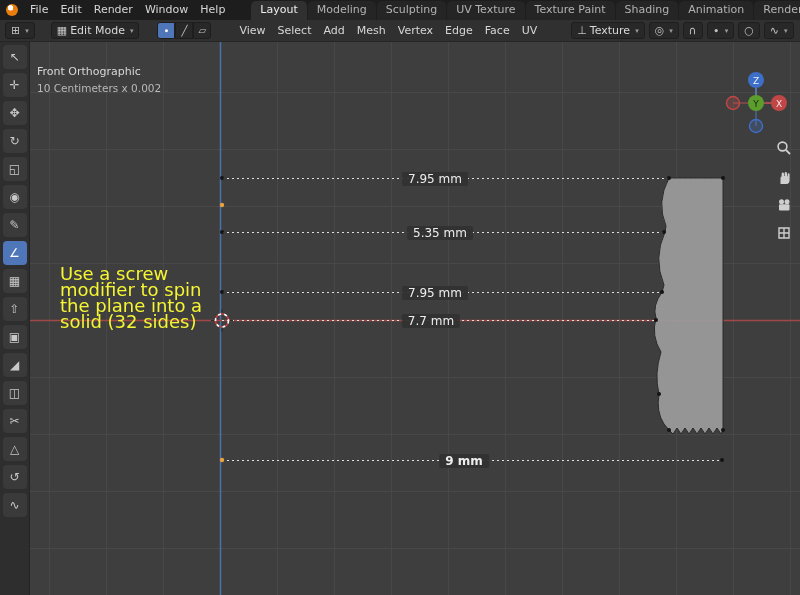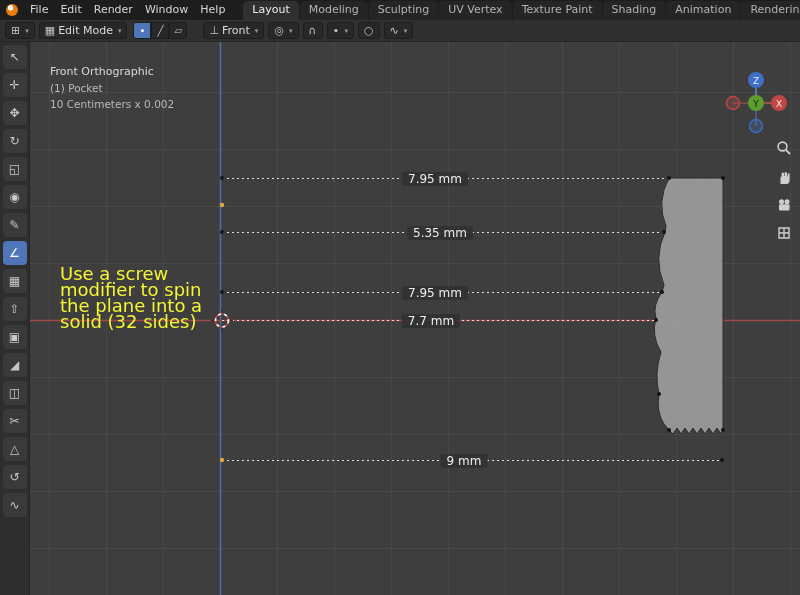--- a/index.html
+++ b/index.html
@@ -8,28 +8,28 @@
        font-family:"DejaVu Sans","Liberation Sans",sans-serif}
   #app{position:relative;width:800px;height:595px;color:#d4d4d4;font-size:11px}
 
   
   .topbar{position:absolute;top:0;left:0;width:800px;height:20px;background:#1d1d1d;display:flex}
   .logo{width:24px;display:flex;align-items:center;justify-content:center}
   .logo-dot{width:12px;height:12px;border-radius:50%;
             background:radial-gradient(circle at 38% 32%,#ffffff 0 2.5px,#e87d0d 3px)}
   .menus{display:flex;align-items:center}
   .menu-item{padding:0 6px;line-height:20px;color:#d6d6d6}
-  .ws-tabs{display:flex;align-items:flex-end;margin-left:12px;flex:1;overflow:hidden}
+  .ws-tabs{display:flex;align-items:flex-end;margin-left:20px;flex:1;overflow:hidden}
   .ws-tab{padding:2px 9px 3px;line-height:14px;white-space:nowrap;color:#b2b2b2;
           border-radius:5px 5px 0 0;background:#252525;margin-right:1px}
   .ws-tab.active{background:#303030;color:#ececec}
 
   
   .header{position:absolute;top:20px;left:0;width:800px;height:22px;background:#303030;
-          display:flex;align-items:center;padding:0 5px;gap:4px;border-bottom:1px solid #252525}
+          display:flex;align-items:center;padding:0 5px;gap:16px;border-bottom:1px solid #252525}
   .hbtn{display:flex;align-items:center;gap:3px;height:17px;padding:0 5px;background:#282828;
         border:1px solid #1e1e1e;border-radius:3px;color:#d8d8d8;white-space:nowrap}
   .drop::after{content:"▾";font-size:7px;color:#9a9a9a;margin-left:2px}
   .icon{font-size:11px;color:#c2c2c2;font-style:normal}
   .i-editor::before{content:"⊞"}
   .i-cube::before{content:"▦"}
   .i-global::before{content:"⊥"}
   .i-pivot::before{content:"◎"}
   .i-magnet::before{content:"∩"}
   .i-snapto::before{content:"∙"}
@@ -52,21 +52,21 @@
   .tool{width:24px;height:24px;flex:0 0 24px;border-radius:4px;background:#3a3a3a;
         display:flex;align-items:center;justify-content:center;font-size:12px;color:#c8c8c8}
   .tool.active{background:#4f76b8;color:#fff}
 
   
   .viewport{position:absolute;top:42px;left:30px;width:770px;height:553px;background-color:#3e3e3e;
             background-image:linear-gradient(to right,#484848 1px,transparent 1px),
                              linear-gradient(to bottom,#484848 1px,transparent 1px);
             background-size:57px 57px,57px 57px;background-position:19px 0,0 50px;overflow:hidden}
   .scene{position:absolute;left:0;top:0}
-  .vp-overlay{position:absolute;left:20px;top:22px;line-height:16px;color:#d8d8d8;font-size:11px}
+  .vp-overlay{position:absolute;left:7px;top:22px;line-height:16px;color:#d8d8d8;font-size:11px}
   .vp-overlay .dim{color:#b9b9b9;font-size:10.5px}
   .annotation{position:absolute;left:30px;top:224px;color:#f5f533;font-size:18px;line-height:16px;
               white-space:pre-line}
   .measure-label{position:absolute;transform:translate(-50%,-50%);background:rgba(50,50,50,.95);
                  color:#ededed;font-size:12px;line-height:14px;padding:0 6px;border-radius:2px;
                  white-space:nowrap}
   .gizmo{position:absolute}
   .gizmo text{font-size:9px;font-family:"DejaVu Sans",sans-serif}
   .nav-btn{position:absolute;left:744px;width:20px;height:20px;border-radius:50%;
            display:flex;align-items:center;justify-content:center}
@@ -84,45 +84,55 @@
         <span class="menu-item">File</span>
         <span class="menu-item">Edit</span>
         <span class="menu-item">Render</span>
         <span class="menu-item">Window</span>
         <span class="menu-item">Help</span>
       </div>
     <div class="ws-tabs" id="ws-tabs">
         <div class="ws-tab active">Layout</div>
         <div class="ws-tab">Modeling</div>
         <div class="ws-tab">Sculpting</div>
-        <div class="ws-tab">UV Vertex</div>
+        <div class="ws-tab">UV Texture</div>
         <div class="ws-tab">Texture Paint</div>
         <div class="ws-tab">Shading</div>
         <div class="ws-tab">Animation</div>
         <div class="ws-tab">Rendering</div>
       </div>
   </div>
 
   <div class="header">
     <div class="hbtn drop">
         <span class="icon i-editor"></span>
       </div>
     <div class="hbtn drop">
         <span class="icon i-cube"></span>
         <span>Edit Mode</span>
       </div>
     <div class="sel-modes" id="sel-modes">
         <div class="sel-mode active">∙</div>
         <div class="sel-mode">╱</div>
         <div class="sel-mode">▱</div>
       </div>
+    <div class="hmenus" id="header-menus">
+        <span class="hmenu">View</span>
+        <span class="hmenu">Select</span>
+        <span class="hmenu">Add</span>
+        <span class="hmenu">Mesh</span>
+        <span class="hmenu">Vertex</span>
+        <span class="hmenu">Edge</span>
+        <span class="hmenu">Face</span>
+        <span class="hmenu">UV</span>
+      </div>
     <div class="right">
       <div class="hbtn drop">
           <span class="icon i-global"></span>
-          <span>Front</span>
+          <span>Texture</span>
         </div>
       <div class="hbtn drop">
           <span class="icon i-pivot"></span>
         </div>
       <div class="hbtn">
           <span class="icon i-magnet"></span>
         </div>
       <div class="hbtn drop">
           <span class="icon i-snapto"></span>
         </div>
@@ -196,21 +206,20 @@
         <circle r="6.5" fill="none" stroke="#cc3f3f" stroke-width="1.6" stroke-dasharray="3.2 3.2" stroke-dashoffset="3.2"></circle>
         <line x1="0" y1="-11" x2="0" y2="-8" stroke="#2a2a2a" stroke-width="1.2"></line>
         <line x1="0" y1="8" x2="0" y2="11" stroke="#2a2a2a" stroke-width="1.2"></line>
         <line x1="-11" y1="0" x2="-8" y2="0" stroke="#2a2a2a" stroke-width="1.2"></line>
         <line x1="8" y1="0" x2="11" y2="0" stroke="#2a2a2a" stroke-width="1.2"></line>
       </g>
     </svg>
 
     <div class="vp-overlay">
       <div>Front Orthographic</div>
-      <div class="dim">(1) Pocket</div>
       <div class="dim">10 Centimeters x 0.002</div>
     </div>
 
     <div class="annotation">Use a screw
 modifier to spin
 the plane into a
 solid (32 sides)</div>
 
     <svg class="gizmo" style="left:693px;top:26px" width="66" height="66" viewBox="0 0 66 66">
       <line x1="33" y1="35" x2="33" y2="12" stroke="#5a86c2" stroke-width="1.6"></line>
@@ -247,15 +256,15 @@
     </div>
     <div class="nav-btn" style="top:181px">
       <svg width="16" height="16" viewBox="0 0 16 16">
         <path d="M3,3 h10 v10 h-10 Z M3,8 h10 M8,3 v10" fill="none" stroke="#cfcfcf" stroke-width="1.4"></path>
       </svg>
     </div>
   <div class="measure-label" style="left: 405px; top: 136.5px;">7.95 mm</div>
       <div class="measure-label" style="left: 410px; top: 190.5px;">5.35 mm</div>
       <div class="measure-label" style="left: 405px; top: 250.5px;">7.95 mm</div>
       <div class="measure-label" style="left: 401px; top: 278.5px;">7.7 mm</div>
-      <div class="measure-label" style="left: 434px; top: 418.5px;">9 mm</div>
+      <div class="measure-label" style="left: 434px; top: 418.5px; font-weight: bold;">9 mm</div>
     </div>
 </div>
 
 </body></html>

